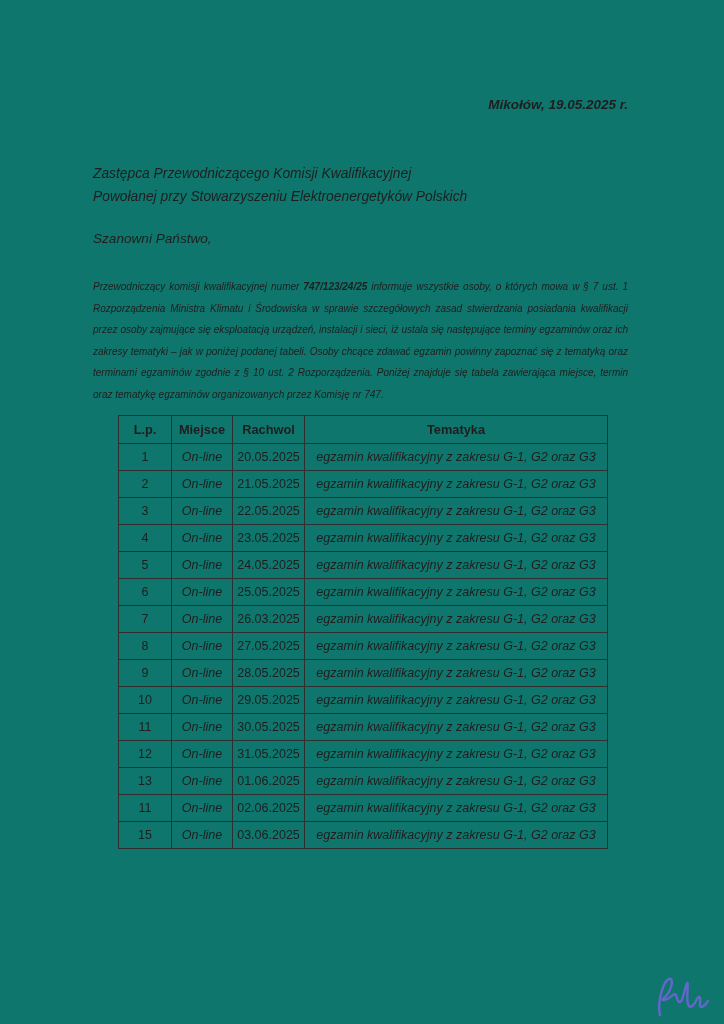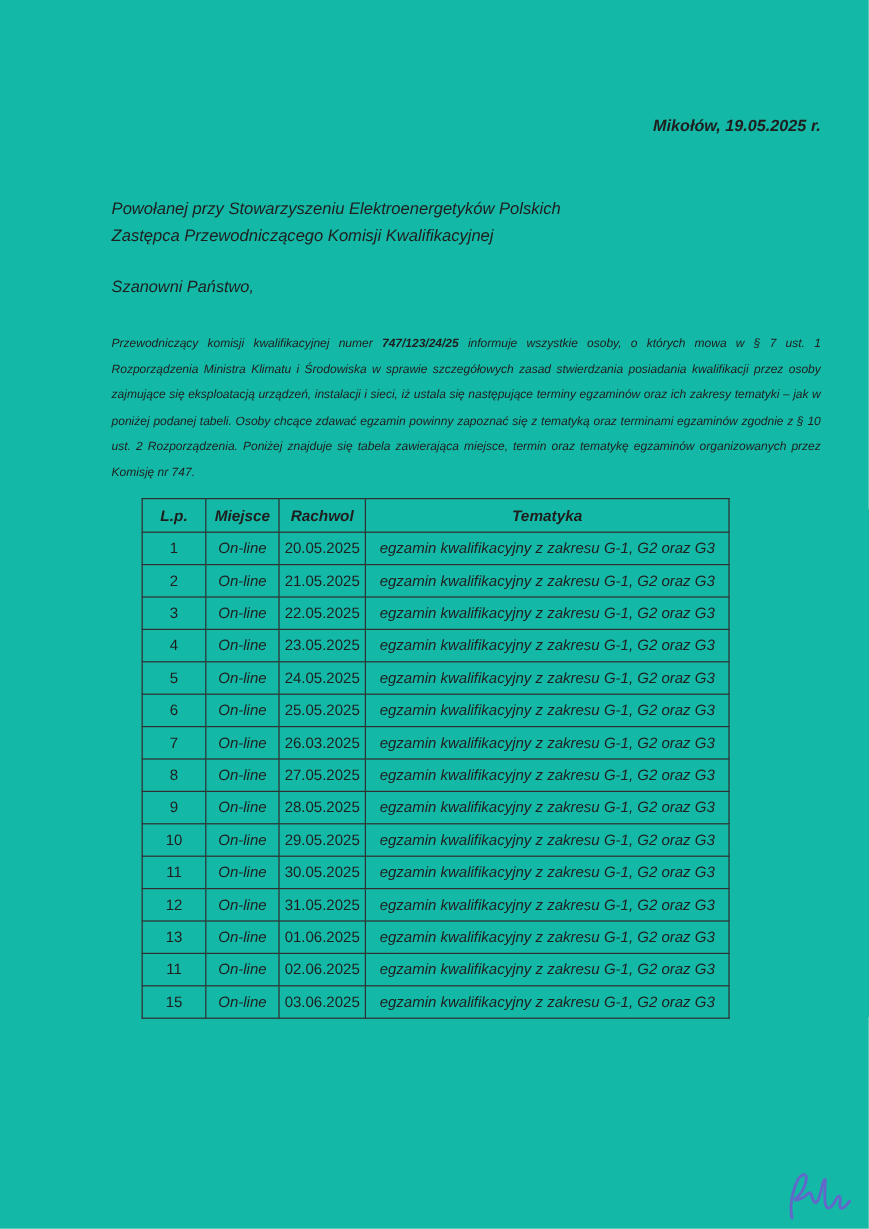--- a/index.html
+++ b/index.html
@@ -6,22 +6,22 @@
   html, body { background: #e9e9e9; }
   body {
     width: 724px; height: 1024px;
     margin: 0 auto;
     position: relative;
     font-family: "Liberation Sans", sans-serif;
     color: #1e1e1e;
   }
   .page {
     position: absolute; inset: 0;
-    background: #14b8a6;
-    padding: 95px 40px 0 93px;
+    background: #0f766e;
+    padding: 95px 96px 0 93px;
     overflow: hidden;
   }
   .date-line {
     text-align: right;
     font-style: italic;
     font-weight: 600;
     font-size: 13.5px;
     line-height: 20px;
   }
   .sender {
@@ -53,43 +53,43 @@
     font-size: 12.5px;
   }
   table.exam th, table.exam td {
     border: 1px solid #2f2f2f;
     text-align: center;
     vertical-align: middle;
     padding: 0 3px;
     overflow: hidden;
     white-space: nowrap;
   }
-  table.exam th { height: 28px; font-style: italic; font-weight: 700; font-size: 12.8px; }
+  table.exam th { height: 28px; font-weight: 700; font-size: 12.8px; }
   table.exam td { height: 27px; }
   .col-lp { width: 53px; }
   .col-miejsce { width: 61px; }
   .col-termin { width: 72px; }
   .col-tematyka { width: 303px; }
   td.col-miejsce, td.col-tematyka { font-style: italic; }
   .signature {
     position: absolute;
     left: 650px; top: 973px;
     width: 70px; height: 48px;
   }
 </style>
 </head>
 <body>
 
 <div class="page">
 
   <div class="date-line">Mikołów, 19.05.2025 r.</div>
 
   <div class="sender">
+    <div>Zastępca Przewodniczącego Komisji Kwalifikacyjnej</div>
     <div>Powołanej przy Stowarzyszeniu Elektroenergetyków Polskich</div>
-    <div>Zastępca Przewodniczącego Komisji Kwalifikacyjnej</div>
   </div>
 
   <div class="salutation">Szanowni Państwo,</div>
 
   <p class="body-par"><span>Przewodniczący komisji kwalifikacyjnej numer </span><span class="bold-num">747/123/24/25</span><span> informuje wszystkie osoby, o których mowa w § 7 ust. 1 Rozporządzenia Ministra Klimatu i Środowiska w sprawie szczegółowych zasad stwierdzania posiadania kwalifikacji przez osoby zajmujące się eksploatacją urządzeń, instalacji i sieci, iż ustala się następujące terminy egzaminów oraz ich zakresy tematyki – jak w poniżej podanej tabeli. Osoby chcące zdawać egzamin powinny zapoznać się z tematyką oraz terminami egzaminów zgodnie z § 10 ust. 2 Rozporządzenia. Poniżej znajduje się tabela zawierająca miejsce, termin oraz tematykę egzaminów organizowanych przez Komisję nr 747.</span></p>
 
   <table class="exam">
     <thead>
       <tr>
         <th class="col-lp">L.p.</th>

